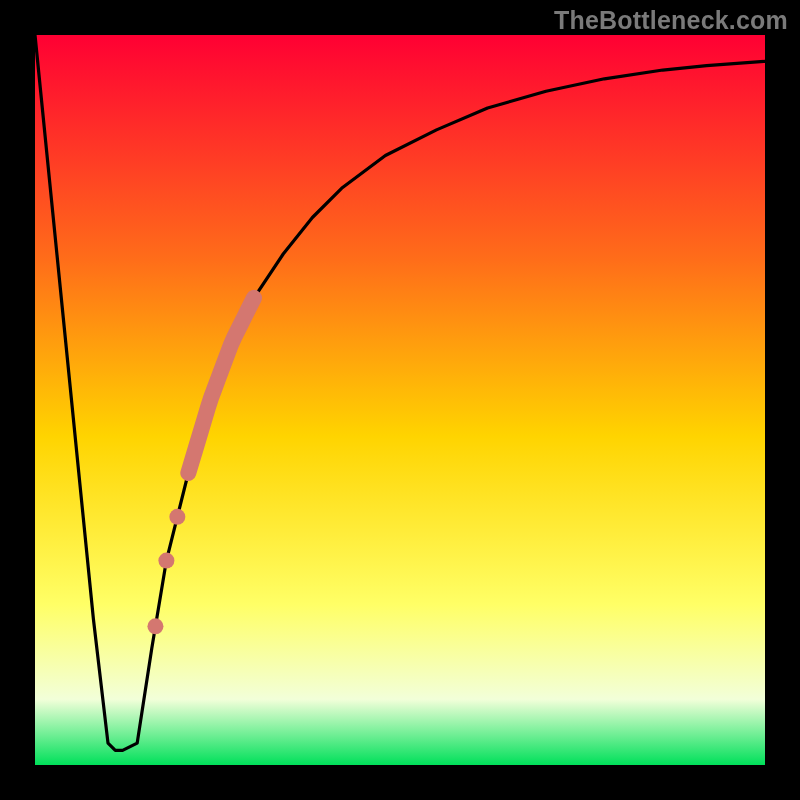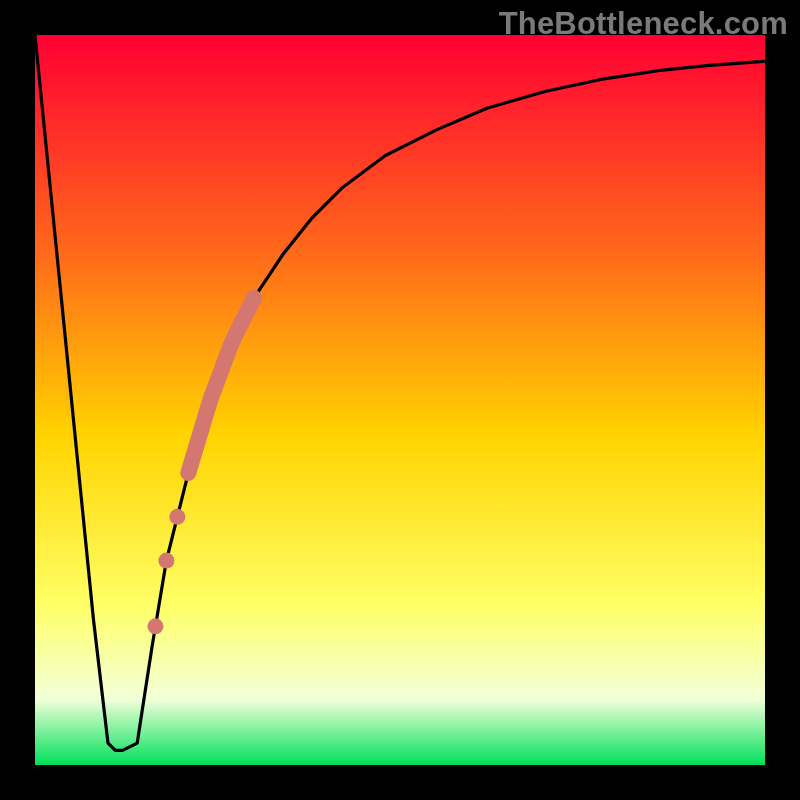--- a/index.html
+++ b/index.html
@@ -14,21 +14,21 @@
     background: #000;
   }
   svg {
     display: block;
   }
   .watermark {
     position: absolute;
     top: 6px;
     right: 12px;
     font-family: Arial, Helvetica, sans-serif;
-    font-size: 31px;
+    font-size: 25px;
     font-weight: bold;
     color: #7a7a7a;
     letter-spacing: 0.2px;
   }
 </style>
 </head>
 <body>
 
 <div class="chart-container">
   <svg width="800" height="800" viewBox="0 0 800 800">

